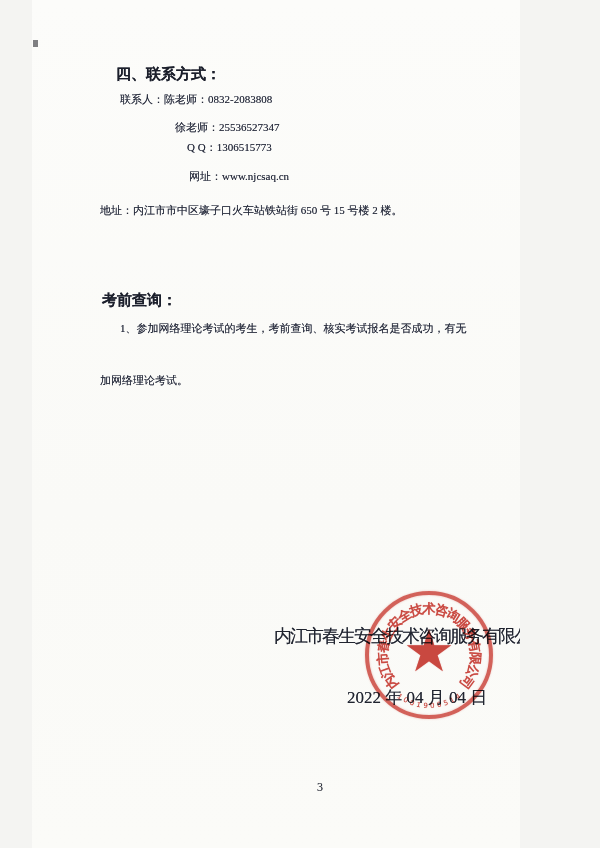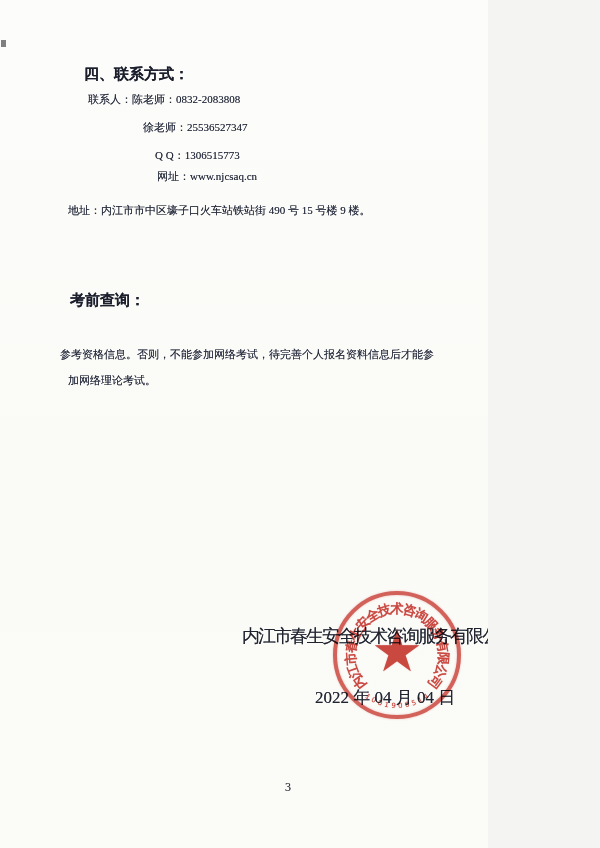--- a/index.html
+++ b/index.html
@@ -6,35 +6,36 @@
   html,body { width:600px; height:848px; }
   body {
     font-family:"Liberation Serif","DejaVu Serif",serif;
     background:#f4f4f2;
   }
   .page {
     position:relative; width:488px; height:848px;
     background:linear-gradient(180deg,#fcfcfa 0%,#fafaf7 60%,#fbfbf8 100%);
     overflow:hidden;
     color:#232838;
+    margin-left:32px;
   }
   .txt {
     position:absolute; white-space:nowrap;
     font-size:11px; color:#232838;
     text-shadow:0 0 0.5px rgba(25,30,55,0.55);
   }
   .heading {
     font-family:"Liberation Sans","DejaVu Sans",sans-serif;
     font-weight:700; font-size:15px; color:#1b1f2b;
     text-shadow:0 0 0.6px rgba(20,22,40,0.8);
   }
   .contact-heading { left:84px; top:65px; }
   .contact-line1 { left:88px;  top:92px; }
   .contact-line2 { left:143px; top:120px; }
-  .contact-line3 { left:155px; top:148px; }
+  .contact-line3 { left:155px; top:140px; }
   .contact-line4 { left:157px; top:169px; }
   .address-line  { left:68px;  top:203px; }
   .notice-heading { left:70px; top:291px; }
   .notice-line1 { left:88px; top:321px; }
   .notice-line2 { left:60px; top:347px; }
   .notice-line3 { left:68px; top:373px; }
   .company-line { left:242px; top:624px; font-size:18px; letter-spacing:-2px; color:#20242f; }
   .date-line    { left:315px; top:686px; font-size:17px; color:#20242f; }
   .page-number  { left:285px; top:780px; font-size:12px; color:#33363f; }
 
@@ -77,24 +78,24 @@
 </head>
 <body>
 
 <div class="page">
 
   <div class="txt heading contact-heading">四、联系方式：</div>
   <div class="txt contact-line1">联系人：陈老师：0832-2083808</div>
   <div class="txt contact-line2">徐老师：25536527347</div>
   <div class="txt contact-line3">Q Q：1306515773</div>
   <div class="txt contact-line4">网址：www.njcsaq.cn</div>
-  <div class="txt address-line">地址：内江市市中区壕子口火车站铁站街 490 号 15 号楼 9 楼。</div>
+  <div class="txt address-line">地址：内江市市中区壕子口火车站铁站街 650 号 15 号楼 2 楼。</div>
 
   <div class="txt heading notice-heading">考前查询：</div>
-  <div class="txt notice-line2">参考资格信息。否则，不能参加网络考试，待完善个人报名资料信息后才能参</div>
+  <div class="txt notice-line1">1、参加网络理论考试的考生，考前查询、核实考试报名是否成功，有无</div>
   <div class="txt notice-line3">加网络理论考试。</div>
 
   <div class="txt company-line">内江市春生安全技术咨询服务有限公司</div>
   <div class="txt date-line">2022 年 04 月 04 日</div>
 
   <div class="seal">
     <div class="seal-ring"></div>
     <div class="seal-star">★</div>
     <div class="seal-arc" id="seal-arc">
         <span style="transform: translate(-50%, -50%) rotate(-126deg) translateY(-46px);">内</span>

